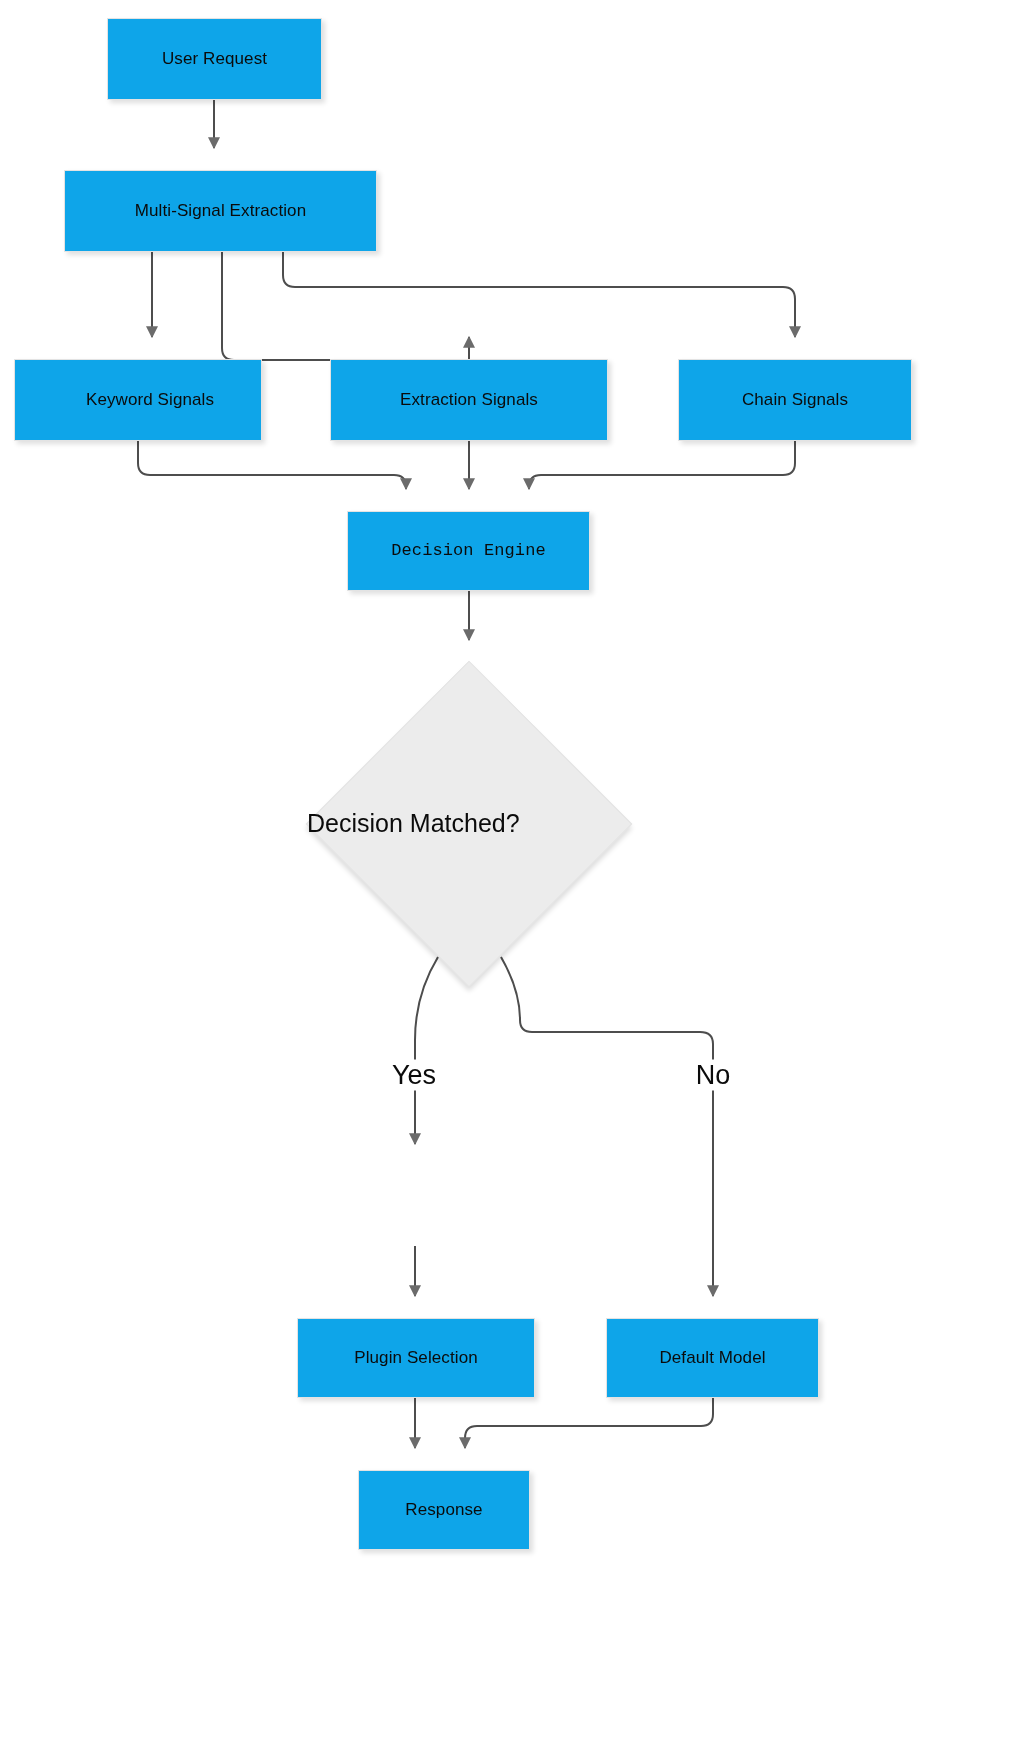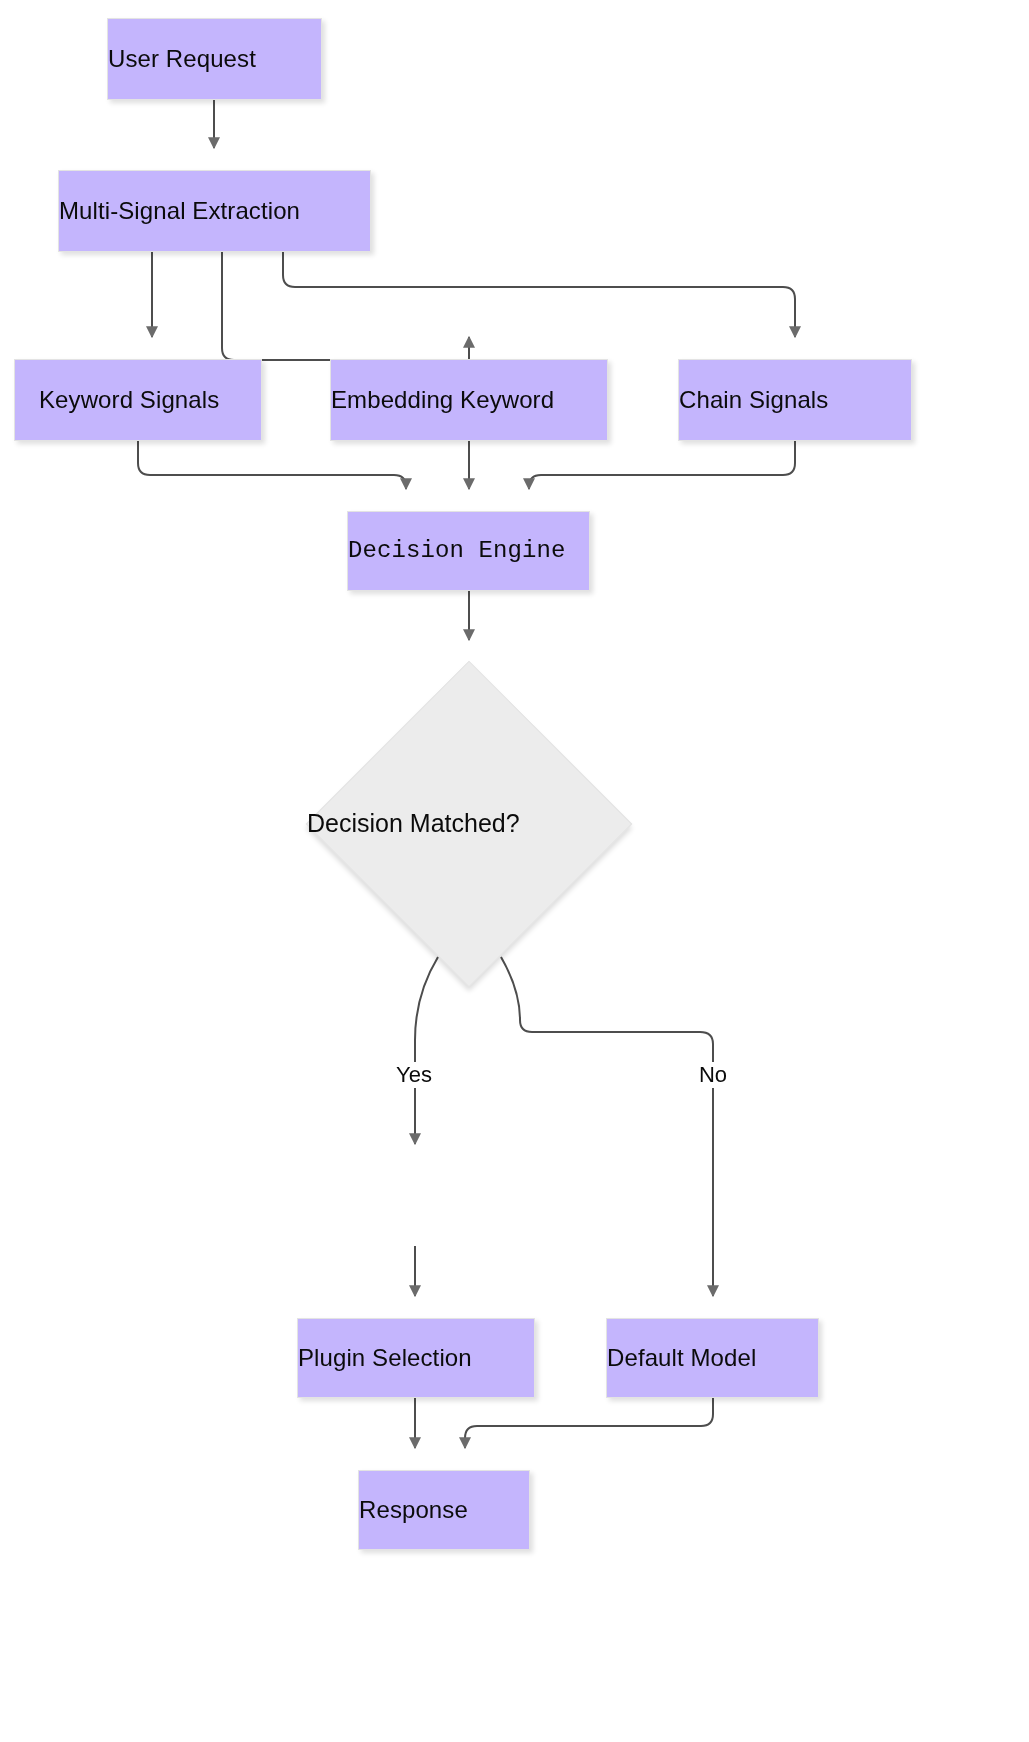--- a/index.html
+++ b/index.html
@@ -24,26 +24,27 @@
     position: absolute;
     left: 0;
     top: 0;
     width: 1029px;
     height: 1742px;
     pointer-events: none;
   }
   .node {
     position: absolute;
     box-sizing: border-box;
-    background: #c4b5fd;
+    background: #0ea5e9;
     border: 1px solid #e3e3e3;
     display: flex;
     align-items: center;
+    justify-content: center;
     color: #0b0b0b;
-    font-size: 24px;
+    font-size: 17px;
     line-height: 1.15;
     letter-spacing: 0.1px;
     white-space: nowrap;
     box-shadow: 3px 3px 5px rgba(0,0,0,0.13);
   }
   .node-label {
     display: block;
   }
   .diamond-wrap {
     position: absolute;
@@ -62,21 +63,21 @@
   }
   .diamond-text {
     position: relative;
     z-index: 2;
     font-size: 25px;
     color: #0b0b0b;
     white-space: nowrap;
   }
   .edge-label {
     position: absolute;
-    font-size: 22px;
+    font-size: 27px;
     color: #0b0b0b;
     background: #ffffff;
     padding: 0 3px;
     white-space: nowrap;
     transform: translate(-50%, -50%);
   }
 </style>
 </head>
 <body>
 
@@ -115,30 +116,30 @@
       <path d="M 415 1398 L 415 1448" marker-end="url(#arrow)"></path>
 
       <path d="M 713 1398 L 713 1414 Q 713 1426 701 1426 L 477 1426 Q 465 1426 465 1438 L 465 1448" marker-end="url(#arrow)"></path>
     </g>
   </svg>
 
   <div class="node" style="left:107px; top:18px; width:215px; height:82px;">
     <span class="node-label">User Request</span>
   </div>
 
-  <div class="node" style="left:58px; top:170px; width:313px; height:82px;">
+  <div class="node" style="left:64px; top:170px; width:313px; height:82px;">
     <span class="node-label">Multi-Signal Extraction</span>
   </div>
 
   <div class="node" style="left:14px; top:359px; width:248px; height:82px;padding-left:24px;">
     <span class="node-label">Keyword Signals</span>
   </div>
 
   <div class="node" style="left:330px; top:359px; width:278px; height:82px;">
-    <span class="node-label">Embedding Keyword</span>
+    <span class="node-label">Extraction Signals</span>
   </div>
 
   <div class="node" style="left:678px; top:359px; width:234px; height:82px;">
     <span class="node-label">Chain Signals</span>
   </div>
 
   <div class="node" style="left:347px; top:511px; width:243px; height:80px;font-family:Liberation Mono, monospace;">
     <span class="node-label">Decision Engine</span>
   </div>
 

